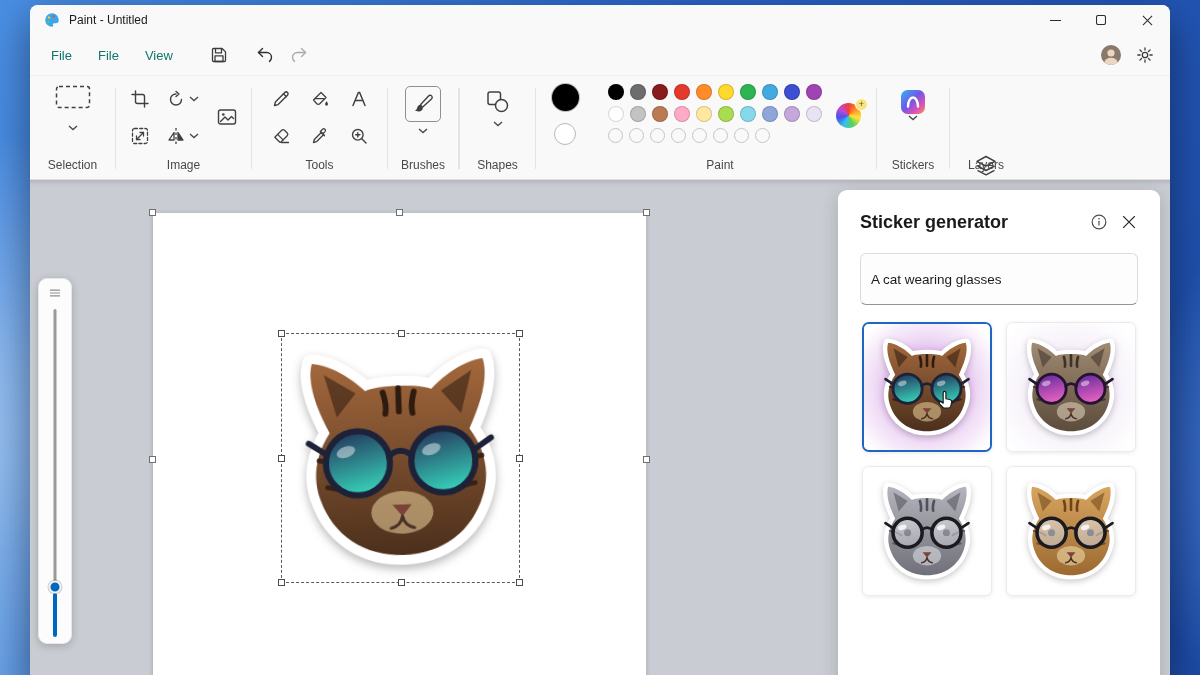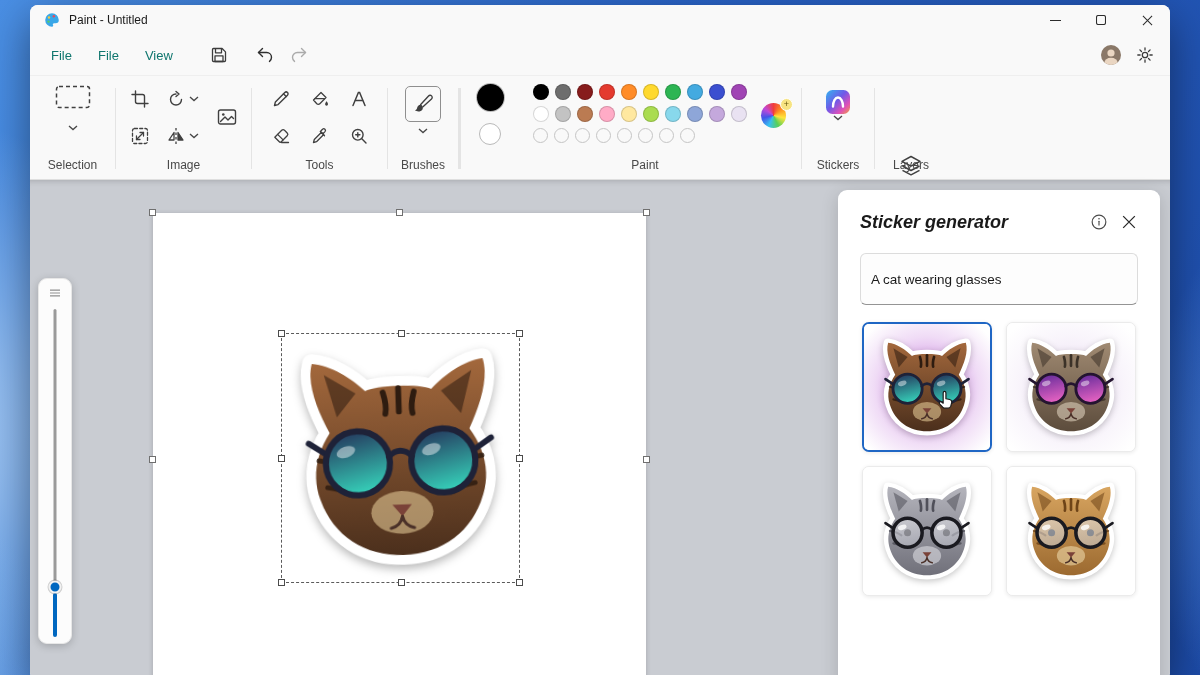--- a/index.html
+++ b/index.html
@@ -88,21 +88,21 @@
   
   .zoomer{position:absolute;left:8px;top:98px;width:34px;height:366px;background:#fcfcfc;border:1px solid #e7e7e7;border-radius:9px;box-shadow:0 2px 8px rgba(0,0,0,.2);}
   .z-grip{position:absolute;top:10px;left:50%;transform:translateX(-50%);}
   .z-track{position:absolute;left:50%;transform:translateX(-50%);top:30px;width:3px;height:278px;background:#9a9a9a;border-radius:2px;}
   .z-fill{position:absolute;left:50%;transform:translateX(-50%);top:314px;width:4px;height:44px;background:#0067c0;border-radius:2px;}
   .z-thumb{position:absolute;left:50%;top:308px;transform:translate(-50%,-50%);width:13px;height:13px;border-radius:50%;
     background:#0067c0;border:2px solid #f2f2f2;box-shadow:0 0 0 1px rgba(0,0,0,.18);}
 
   
   .panel{position:absolute;left:808px;top:10px;width:322px;height:500px;background:#fff;border-radius:9px;box-shadow:0 4px 18px rgba(0,0,0,.16);}
-  .panel-header{display:flex;align-items:center;padding:17px 16px 4px 22px;font-style:italic;}
+  .panel-header{display:flex;align-items:center;padding:17px 16px 4px 22px;}
   .panel-title{font-size:18px;font-weight:700;flex:1;color:#1a1a1a;}
   .panel-hicon{width:30px;height:30px;display:flex;align-items:center;justify-content:center;border:none;background:transparent;border-radius:5px;}
   .prompt-input{display:block;margin:12px auto 0;width:278px;height:52px;border:1px solid #dcdcdc;border-bottom:1.6px solid #949494;
     border-radius:6px;padding:0 10px;font-size:13.5px;color:#1b1b1b;background:#fdfdfd;font-family:inherit;}
   .thumb-grid{position:absolute;left:24px;top:132px;display:grid;grid-template-columns:130px 130px;grid-auto-rows:130px;gap:14px;}
   .thumb{position:relative;background:#fff;border:1px solid #ebebeb;border-radius:7px;box-shadow:0 1px 4px rgba(0,0,0,.09);
     display:flex;align-items:center;justify-content:center;overflow:hidden;}
   .thumb.selected{border:2px solid #1f66c4;}
   .glow{position:absolute;inset:0;}
   .thumb .cat-box{position:relative;width:106px;height:106px;}
@@ -312,20 +312,32 @@
         </div>
         <svg class="chev" width="10" height="6" viewBox="0 0 10 6" fill="none" stroke="#484848" stroke-width="1.3">
             <path d="M1 1l4 3.6L9 1"></path>
           </svg>
         <span class="glabel">Brushes</span>
       </div>
       <div class="gsep"></div>
 
       <div class="gsep"></div>
 
+      <div class="rgroup g-mid g-shapes">
+        <div class="midicon">
+          <svg width="26" height="26" viewBox="0 0 26 26" fill="none" stroke="#404040" stroke-width="1.5" stroke-linejoin="round">
+            <rect x="3" y="3" width="12.5" height="12.5" rx="2"></rect>
+            <circle cx="16.5" cy="16.5" r="6" fill="#f9f9f9"></circle>
+          </svg>
+        </div>
+        <svg class="chev" width="10" height="6" viewBox="0 0 10 6" fill="none" stroke="#484848" stroke-width="1.3">
+            <path d="M1 1l4 3.6L9 1"></path>
+          </svg>
+        <span class="glabel">Shapes</span>
+      </div>
       <div class="gsep"></div>
 
       <div class="rgroup g-color">
         <div class="bigswatches">
           <div class="swatch-primary"></div>
           <div class="swatch-secondary"></div>
         </div>
         <div class="palette" id="palette">
             <div class="prow">
               <span class="swatch" style="background: rgb(0, 0, 0);"></span>

